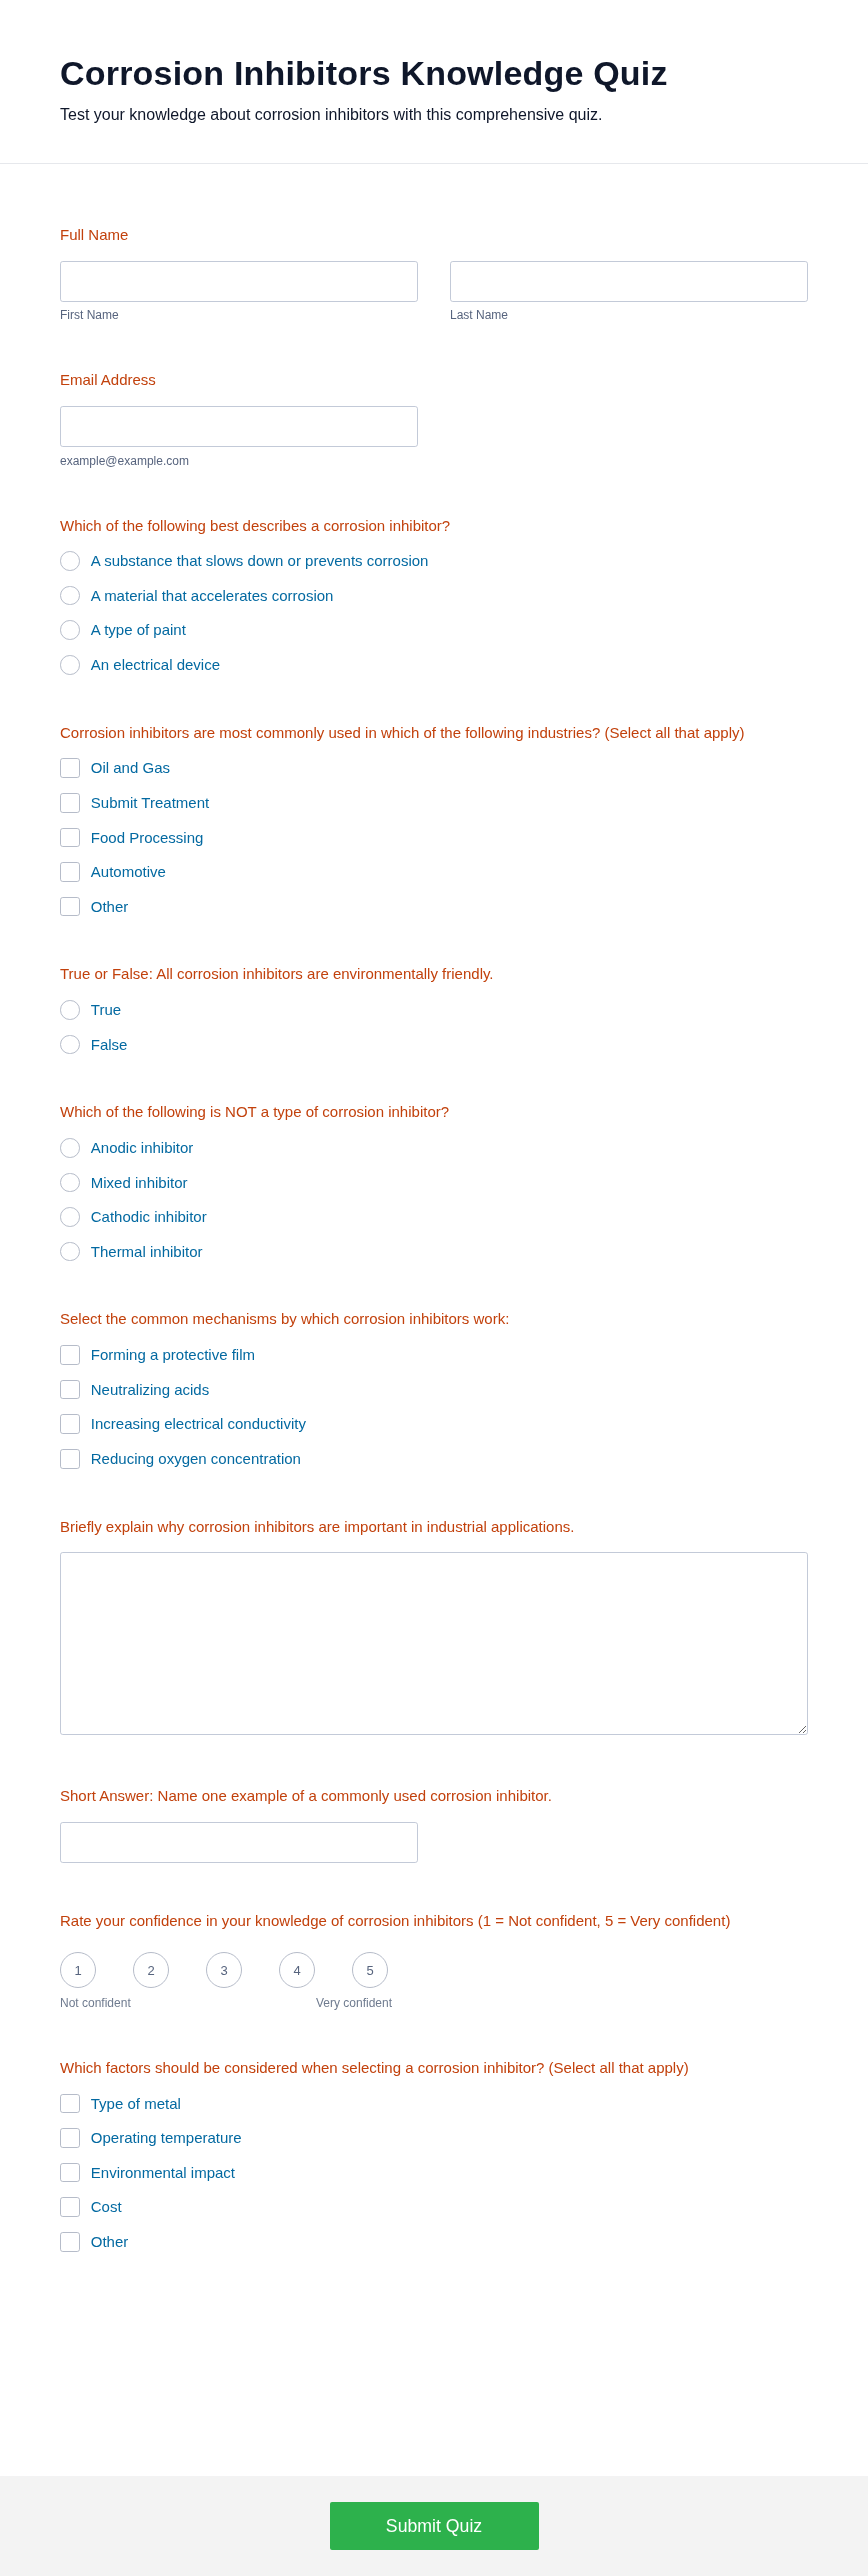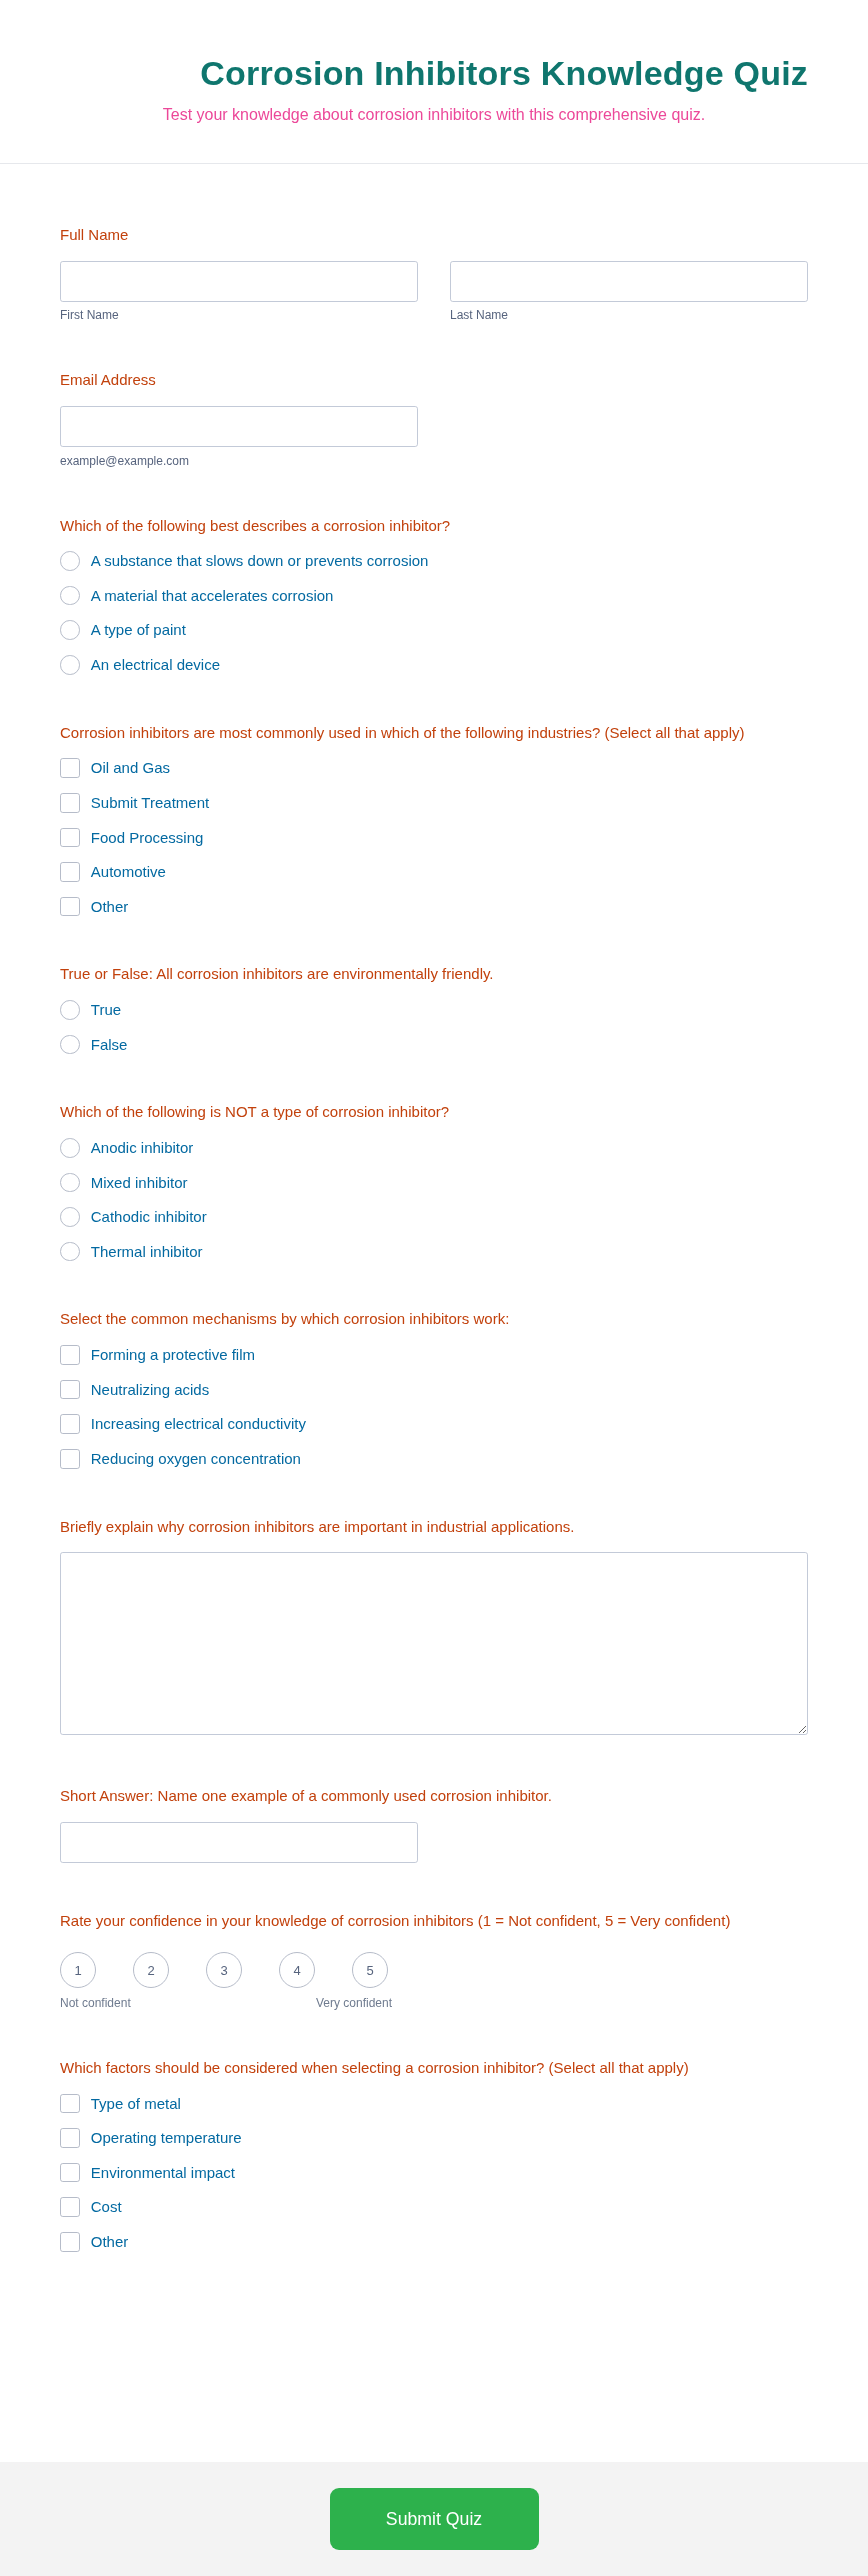--- a/index.html
+++ b/index.html
@@ -12,29 +12,27 @@
     display: flex;
     flex-direction: column;
   }
   .header {
     padding: 54px 60px 39px 60px;
     border-bottom: 0.9px solid #e6e8ec;
   }
   .form-title {
     font-size: 34px;
     font-weight: 700;
-    color: #0f766e;
+    color: #0f172a;
     letter-spacing: 0.2px;
-    text-align: right;
   }
   .form-subtitle {
     margin-top: 13px;
     font-size: 16px;
-    color: #ec4899;
-    text-align: center;
+    color: #0f172a;
   }
   .form-body {
     padding: 60px 60px 28px 60px;
   }
   .field { margin-bottom: 47px; }
   .q-label {
     font-size: 15px;
     font-weight: 500;
     color: #c2410c;
     line-height: 1.45;
@@ -131,25 +129,25 @@
   }
   .footer {
     margin-top: auto;
     background: #f3f3f3;
     padding: 26px 0;
     display: flex;
     justify-content: center;
   }
   .submit-btn {
     width: 209px;
-    height: 62px;
+    height: 48px;
     background: #2db14c;
     color: #ffffff;
     border: none;
-    border-radius: 9px;
+    border-radius: 2px;
     font-family: "Liberation Sans", "DejaVu Sans", sans-serif;
     font-size: 17.7px;
     cursor: pointer;
   }
 </style>
 </head>
 <body>
 
 <div class="header">
   <h1 class="form-title">Corrosion Inhibitors Knowledge Quiz</h1>

